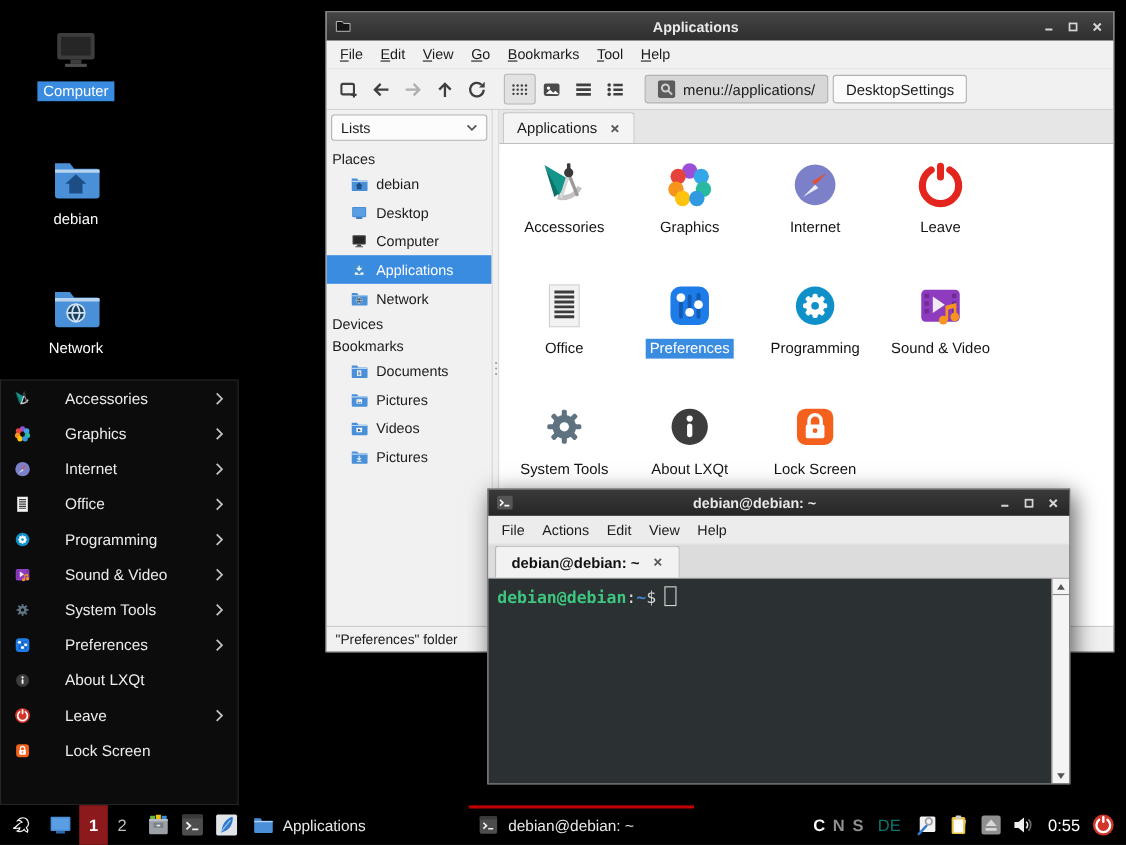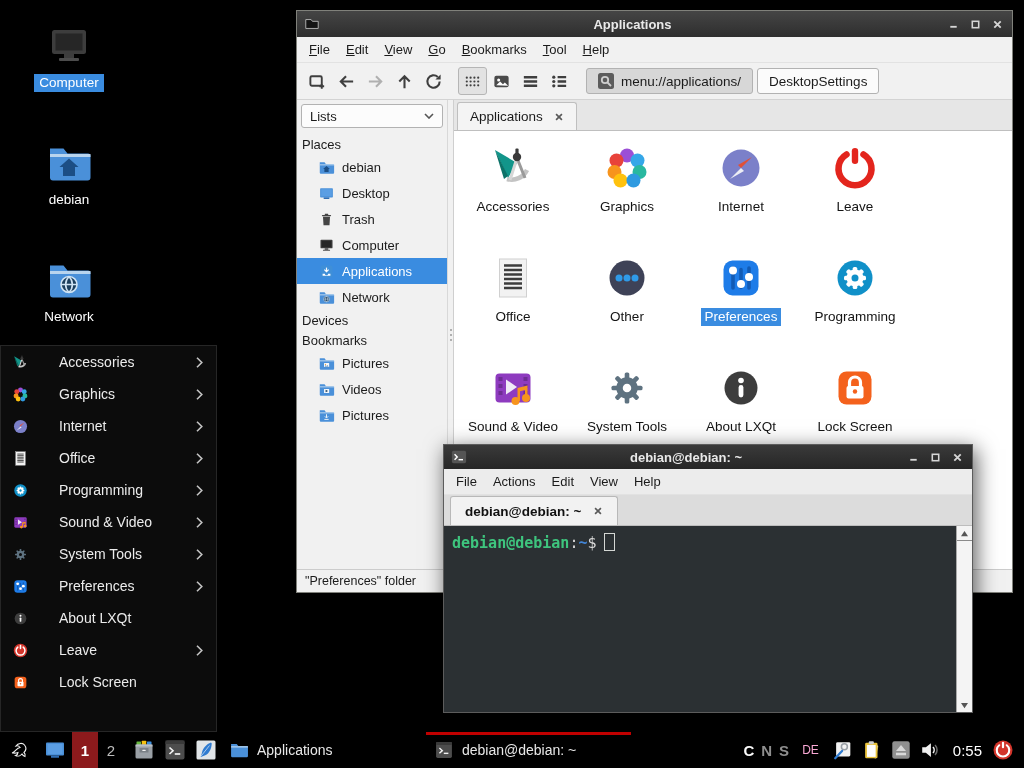--- a/index.html
+++ b/index.html
@@ -107,21 +107,21 @@
   .ql .tb-btn{width:31px;}
   .ql,.wss,.tasks{display:flex;align-items:center;height:36px;}
   .ql{margin-left:4px;}
   .task{width:205px;height:36px;display:flex;align-items:center;gap:8px;padding:0 8px;box-sizing:border-box;
         font-size:14px;color:#e8e8e8;position:relative;white-space:nowrap;overflow:hidden;}
   .task .icon{width:20px;height:20px;}
   .task.active::before{content:'';position:absolute;left:0;top:0;width:100%;height:3px;background:#c00000;}
   .tray{margin-left:auto;display:flex;align-items:center;gap:9px;padding-right:9px;height:36px;}
   .kbd{display:flex;gap:7px;font-size:15px;font-weight:bold;color:#8f8f8f;}
   .kbd .on{color:#fafafa;}
-  .layout{font-size:12px;color:#f9a8d4;margin-left:4px;}
+  .layout{font-size:15px;color:#0f766e;margin-left:4px;}
   .trayicons{display:flex;align-items:center;gap:7px;margin-left:4px;}
   .trayicons .icon{width:22px;height:22px;}
   .clock{font-size:15px;color:#fff;margin-left:3px;}
   .powerbtn .icon{width:24px;height:24px;}
 </style>
 </head>
 <body>
 
 <div>
   <div>
@@ -311,30 +311,20 @@
                   <rect x="6" y="9" width="36" height="26" rx="2" fill="#4a90d9"></rect>
                   <rect x="9" y="12" width="30" height="20" fill="#5b9ee3"></rect>
                   <rect x="16" y="35" width="16" height="4.5" fill="#2f6db3"></rect>
                 </svg>
               </span>
               <span>Desktop</span>
             </div>
             <div class="side-item">
               <span class="icon" style="height: 17px; width: 17px;">
                 <svg viewBox="0 0 48 48">
-                  <path d="M14 16.5h20l-1.5 23.5h-17z" fill="#454545"></path>
-                  <rect x="11" y="11" width="26" height="3.6" rx="1.8" fill="#454545"></rect>
-                  <rect x="19" y="7.5" width="10" height="3.5" rx="1" fill="#454545"></rect>
-                </svg>
-              </span>
-              <span>Trash</span>
-            </div>
-            <div class="side-item">
-              <span class="icon" style="height: 17px; width: 17px;">
-                <svg viewBox="0 0 48 48">
                   <rect x="7" y="8" width="34" height="24" rx="2.5" fill="#3d3d3d"></rect>
                   <rect x="10.5" y="11.5" width="27" height="17" fill="#262626"></rect>
                   <rect x="19" y="32" width="10" height="4" fill="#3d3d3d"></rect>
                   <rect x="14" y="36" width="20" height="3" rx="1" fill="#4c4c4c"></rect>
                 </svg>
               </span>
               <span>Computer</span>
             </div>
             <div class="side-item selected">
               <span class="icon" style="height: 17px; width: 17px;">
@@ -363,20 +353,33 @@
               </span>
               <span>Network</span>
             </div>
             <div class="side-hdr">Devices</div>
             <div class="side-hdr">Bookmarks</div>
             <div class="side-item">
               <span class="icon" style="height: 17px; width: 17px;">
                 <svg viewBox="0 0 48 48">
                   <path d="M5 9.5h13.5l4 5H43a2.5 2.5 0 0 1 2.5 2.5v21.5a3 3 0 0 1-3 3H8a3 3 0 0 1-3-3z" fill="#4a90d9"></path>
                   <path d="M5 15h40.5v3H5z" fill="#b8d4ee"></path>
+                  <rect x="18.5" y="21.5" width="11" height="14.5" rx="1" fill="#f5f8fb"></rect>
+                  <g stroke="#1c4e85" stroke-width="1.6">
+                    <path d="M21 26h6M21 29.5h6M21 33h6"></path>
+                  </g>
+                </svg>
+              </span>
+              <span>Documents</span>
+            </div>
+            <div class="side-item">
+              <span class="icon" style="height: 17px; width: 17px;">
+                <svg viewBox="0 0 48 48">
+                  <path d="M5 9.5h13.5l4 5H43a2.5 2.5 0 0 1 2.5 2.5v21.5a3 3 0 0 1-3 3H8a3 3 0 0 1-3-3z" fill="#4a90d9"></path>
+                  <path d="M5 15h40.5v3H5z" fill="#b8d4ee"></path>
                   <rect x="17" y="22.5" width="14.5" height="11.5" rx="1" fill="#f5f8fb"></rect>
                   <circle cx="21" cy="26.5" r="1.6" fill="#e8a33d"></circle>
                   <path d="M18.5 32.5l3.5-3.5 2.5 2.5 2.5-2.5 3 3.5z" fill="#2d6da8"></path>
                 </svg>
               </span>
               <span>Pictures</span>
             </div>
             <div class="side-item">
               <span class="icon" style="height: 17px; width: 17px;">
                 <svg viewBox="0 0 48 48">
@@ -471,33 +474,20 @@
             <div class="gitem">
               <span class="icon" style="height: 48px; width: 48px;">
                 <svg viewBox="0 0 48 48">
                   <rect x="10.5" y="5" width="27" height="38" fill="#f2f2f2" stroke="#d0d0d0"></rect>
                   <g stroke="#3c3c3c" stroke-width="2.6">
                     <path d="M15 11.5h18M15 16h18M15 20.5h18M15 25h18M15 29.5h18M15 34h18"></path>
                   </g>
                 </svg>
               </span>
               <div class="glabel">Office</div>
-            </div>
-            <div class="gitem">
-              <span class="icon" style="height: 48px; width: 48px;">
-                <svg viewBox="0 0 48 48">
-                  <circle cx="24" cy="24" r="17.5" fill="#3e4257"></circle>
-                  <g fill="#2f9ae8">
-                    <circle cx="16" cy="24" r="3.5"></circle>
-                    <circle cx="24" cy="24" r="3.5"></circle>
-                    <circle cx="32" cy="24" r="3.5"></circle>
-                  </g>
-                </svg>
-              </span>
-              <div class="glabel">Other</div>
             </div>
             <div class="gitem">
               <span class="icon" style="height: 48px; width: 48px;">
                 <svg viewBox="0 0 48 48">
                   <rect x="6.5" y="6.5" width="35" height="35" rx="9" fill="#1e7ce8"></rect>
                   <g stroke="#125bb5" stroke-width="3.6" stroke-linecap="round">
                     <path d="M16 14v20M24 15.5v18M32 14v20"></path>
                   </g>
                   <circle cx="16" cy="16.5" r="4" fill="#fff"></circle>
                   <circle cx="24" cy="30" r="4" fill="#fff"></circle>

